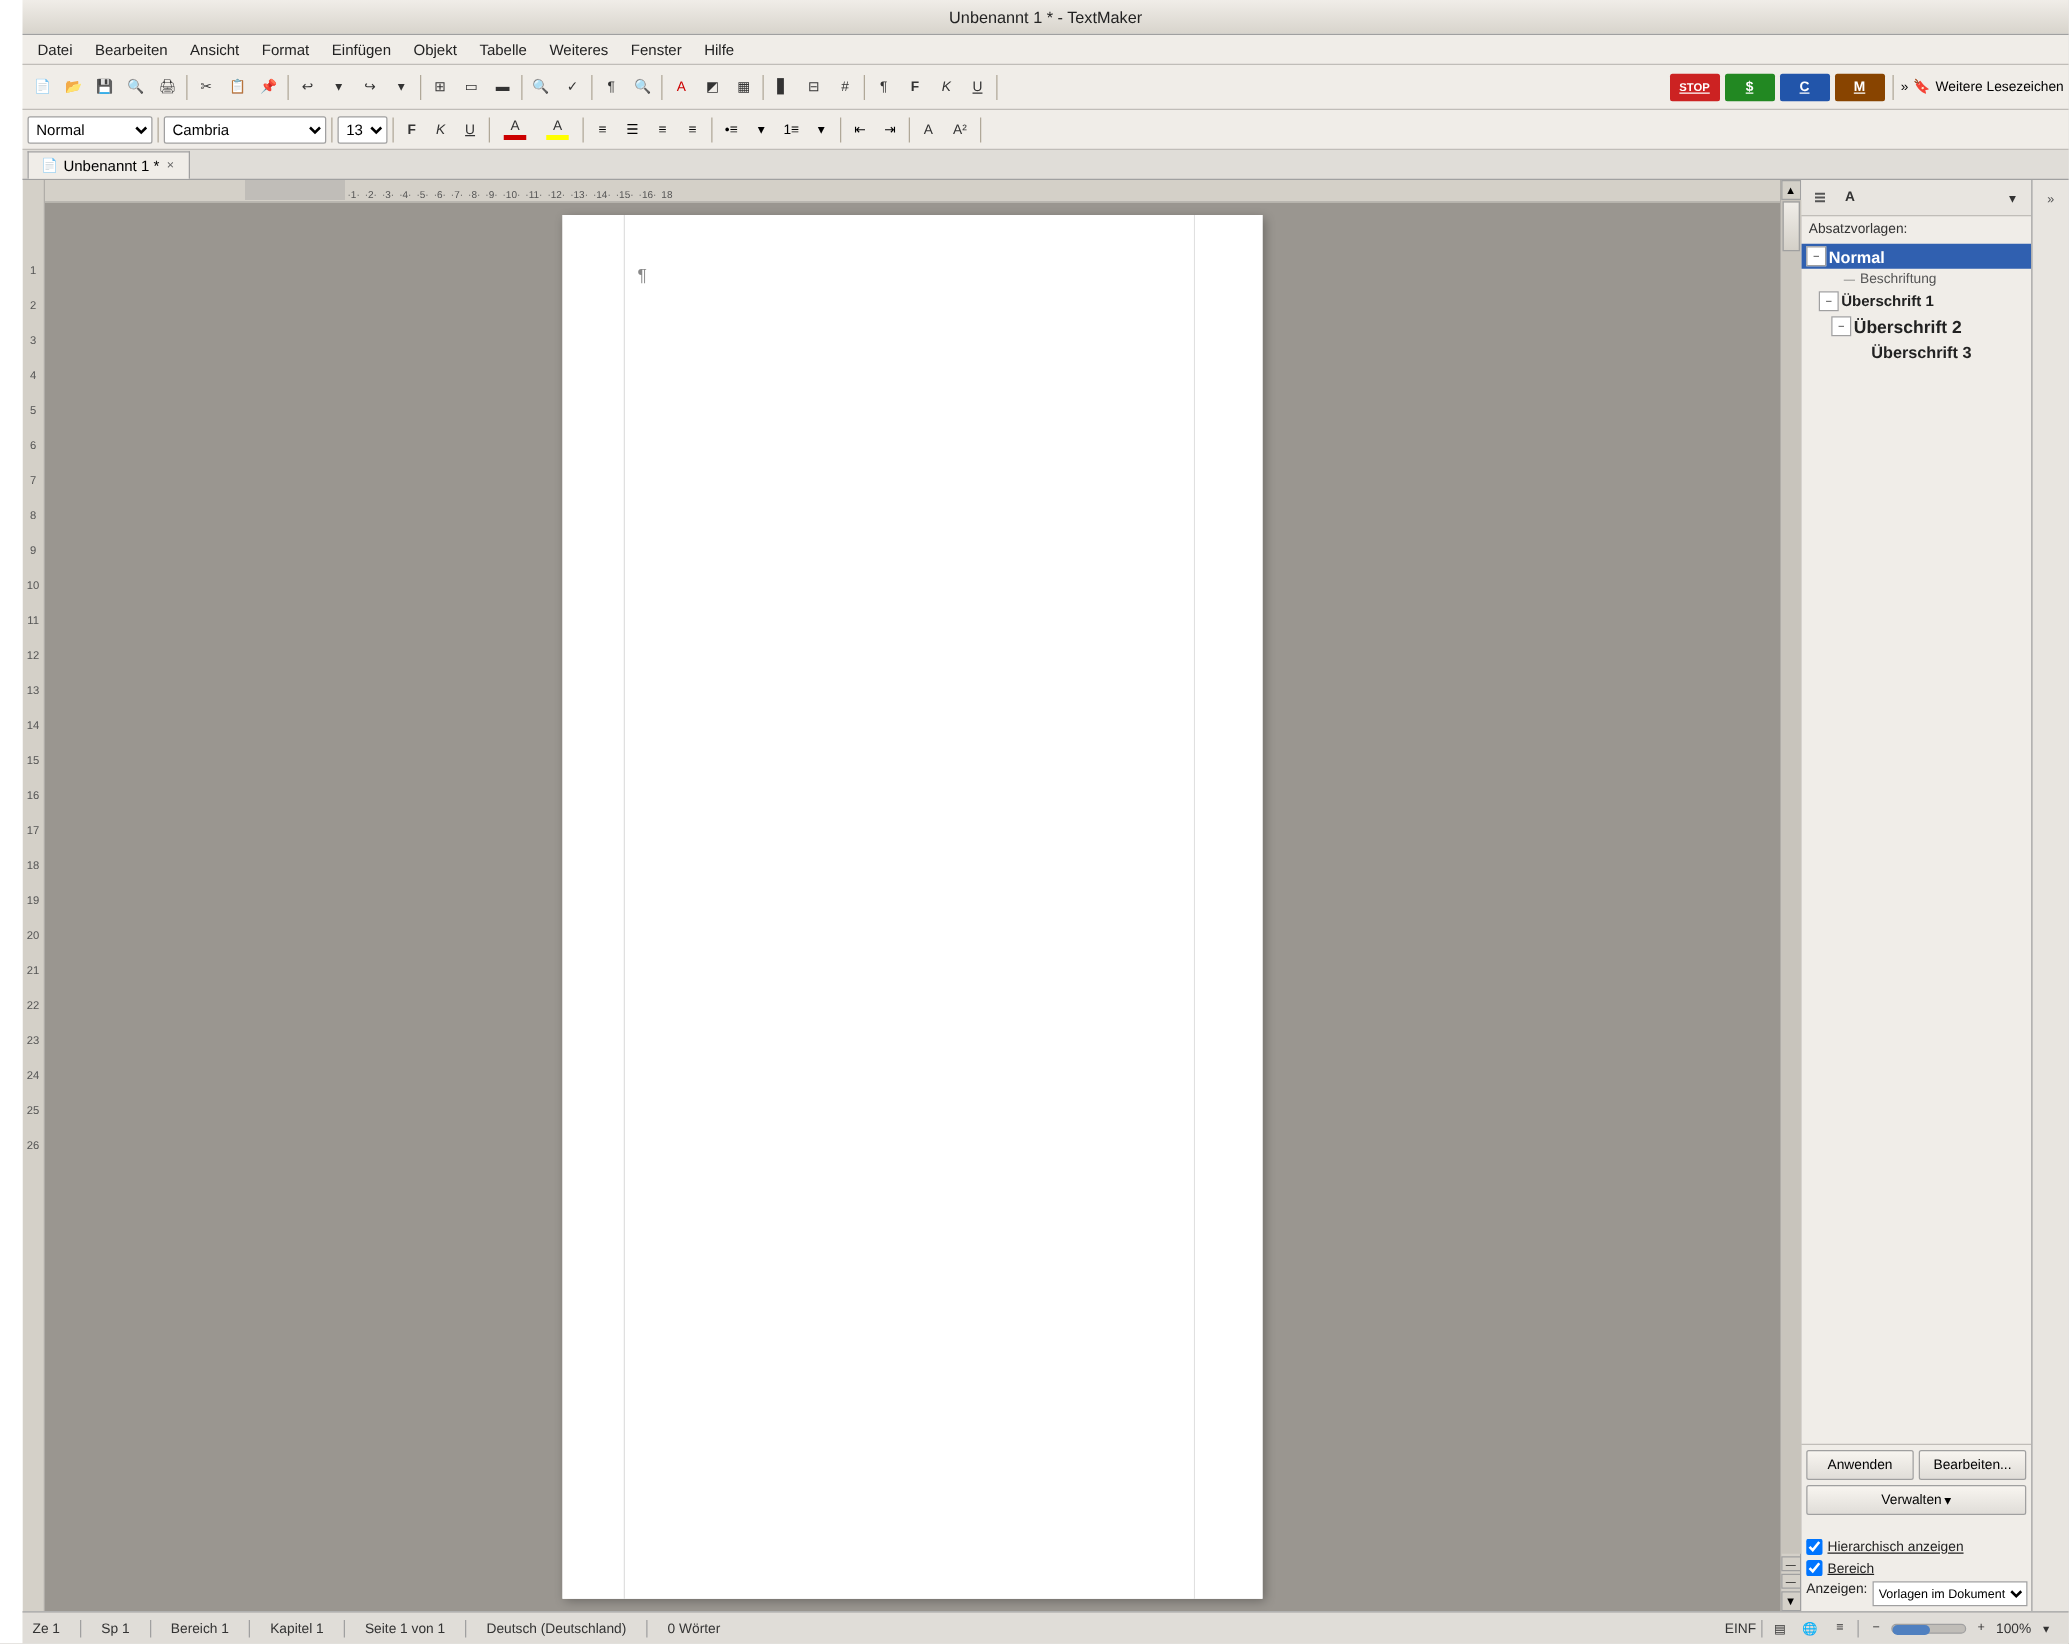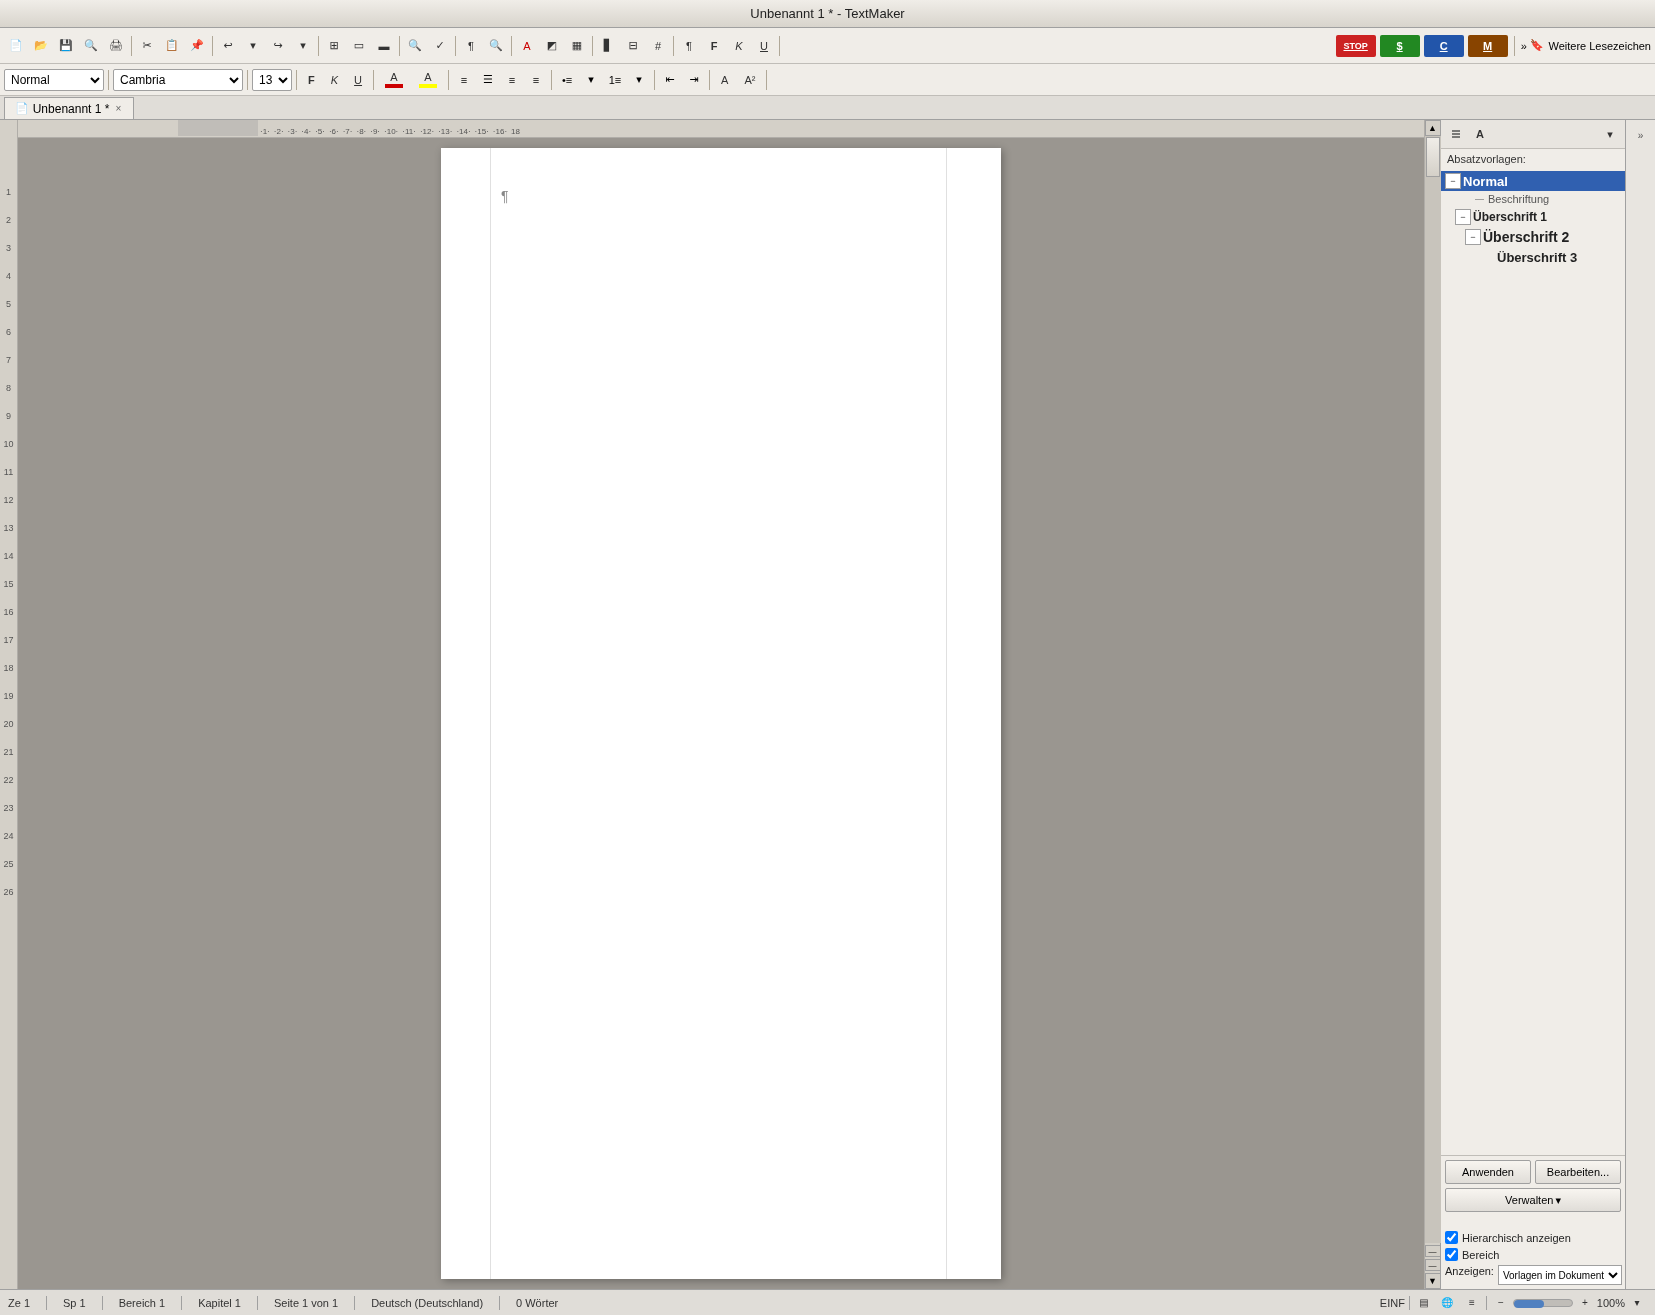--- a/index.html
+++ b/index.html
@@ -302,20 +302,21 @@
     }
     .checkbox-row {
       display: flex;
       align-items: center;
       gap: 4px;
       padding: 2px 0;
     }
     .checkbox-row label {
       font-size: 11px;
       color: #222;
+      text-decoration: underline;
     }
     .anzeigen-row {
       display: flex;
       align-items: flex-start;
       gap: 4px;
       padding-top: 2px;
     }
     .anzeigen-label {
       font-size: 11px;
       color: #222;
@@ -444,21 +445,22 @@
       cursor: pointer;
       text-decoration: underline;
     }
 
     
     #outer-wrap {
       display: flex;
       height: 1315px;
       width: 1655px;
       flex-direction: column;
-      background: #14b8a6;
+      background: #ffffff;
+      padding-left: 18px;
     }
 
     .doc-area-wrap {
       display: flex;
       flex: 1;
       overflow: hidden;
     }
 
     .format-btn {
       height: 22px;
@@ -499,20 +501,32 @@
   </style>
 </head>
 <body>
 
 <div id="outer-wrap">
 
   <div id="titlebar">
     <span>Unbenannt 1 * - TextMaker</span>
   </div>
 
+  <div id="menubar">
+    <div class="menu-item">Datei</div>
+    <div class="menu-item">Bearbeiten</div>
+    <div class="menu-item">Ansicht</div>
+    <div class="menu-item">Format</div>
+    <div class="menu-item">Einfügen</div>
+    <div class="menu-item">Objekt</div>
+    <div class="menu-item">Tabelle</div>
+    <div class="menu-item">Weiteres</div>
+    <div class="menu-item">Fenster</div>
+    <div class="menu-item">Hilfe</div>
+  </div>
 
   <div class="toolbar">
 
     <div class="toolbar-btn" title="Neu">📄</div>
     <div class="toolbar-btn" title="Öffnen">📂</div>
     <div class="toolbar-btn" title="Speichern">💾</div>
     <div class="toolbar-btn">🔍</div>
     <div class="toolbar-btn">🖨</div>
     <div class="toolbar-sep"></div>
     <div class="toolbar-btn">✂</div>

